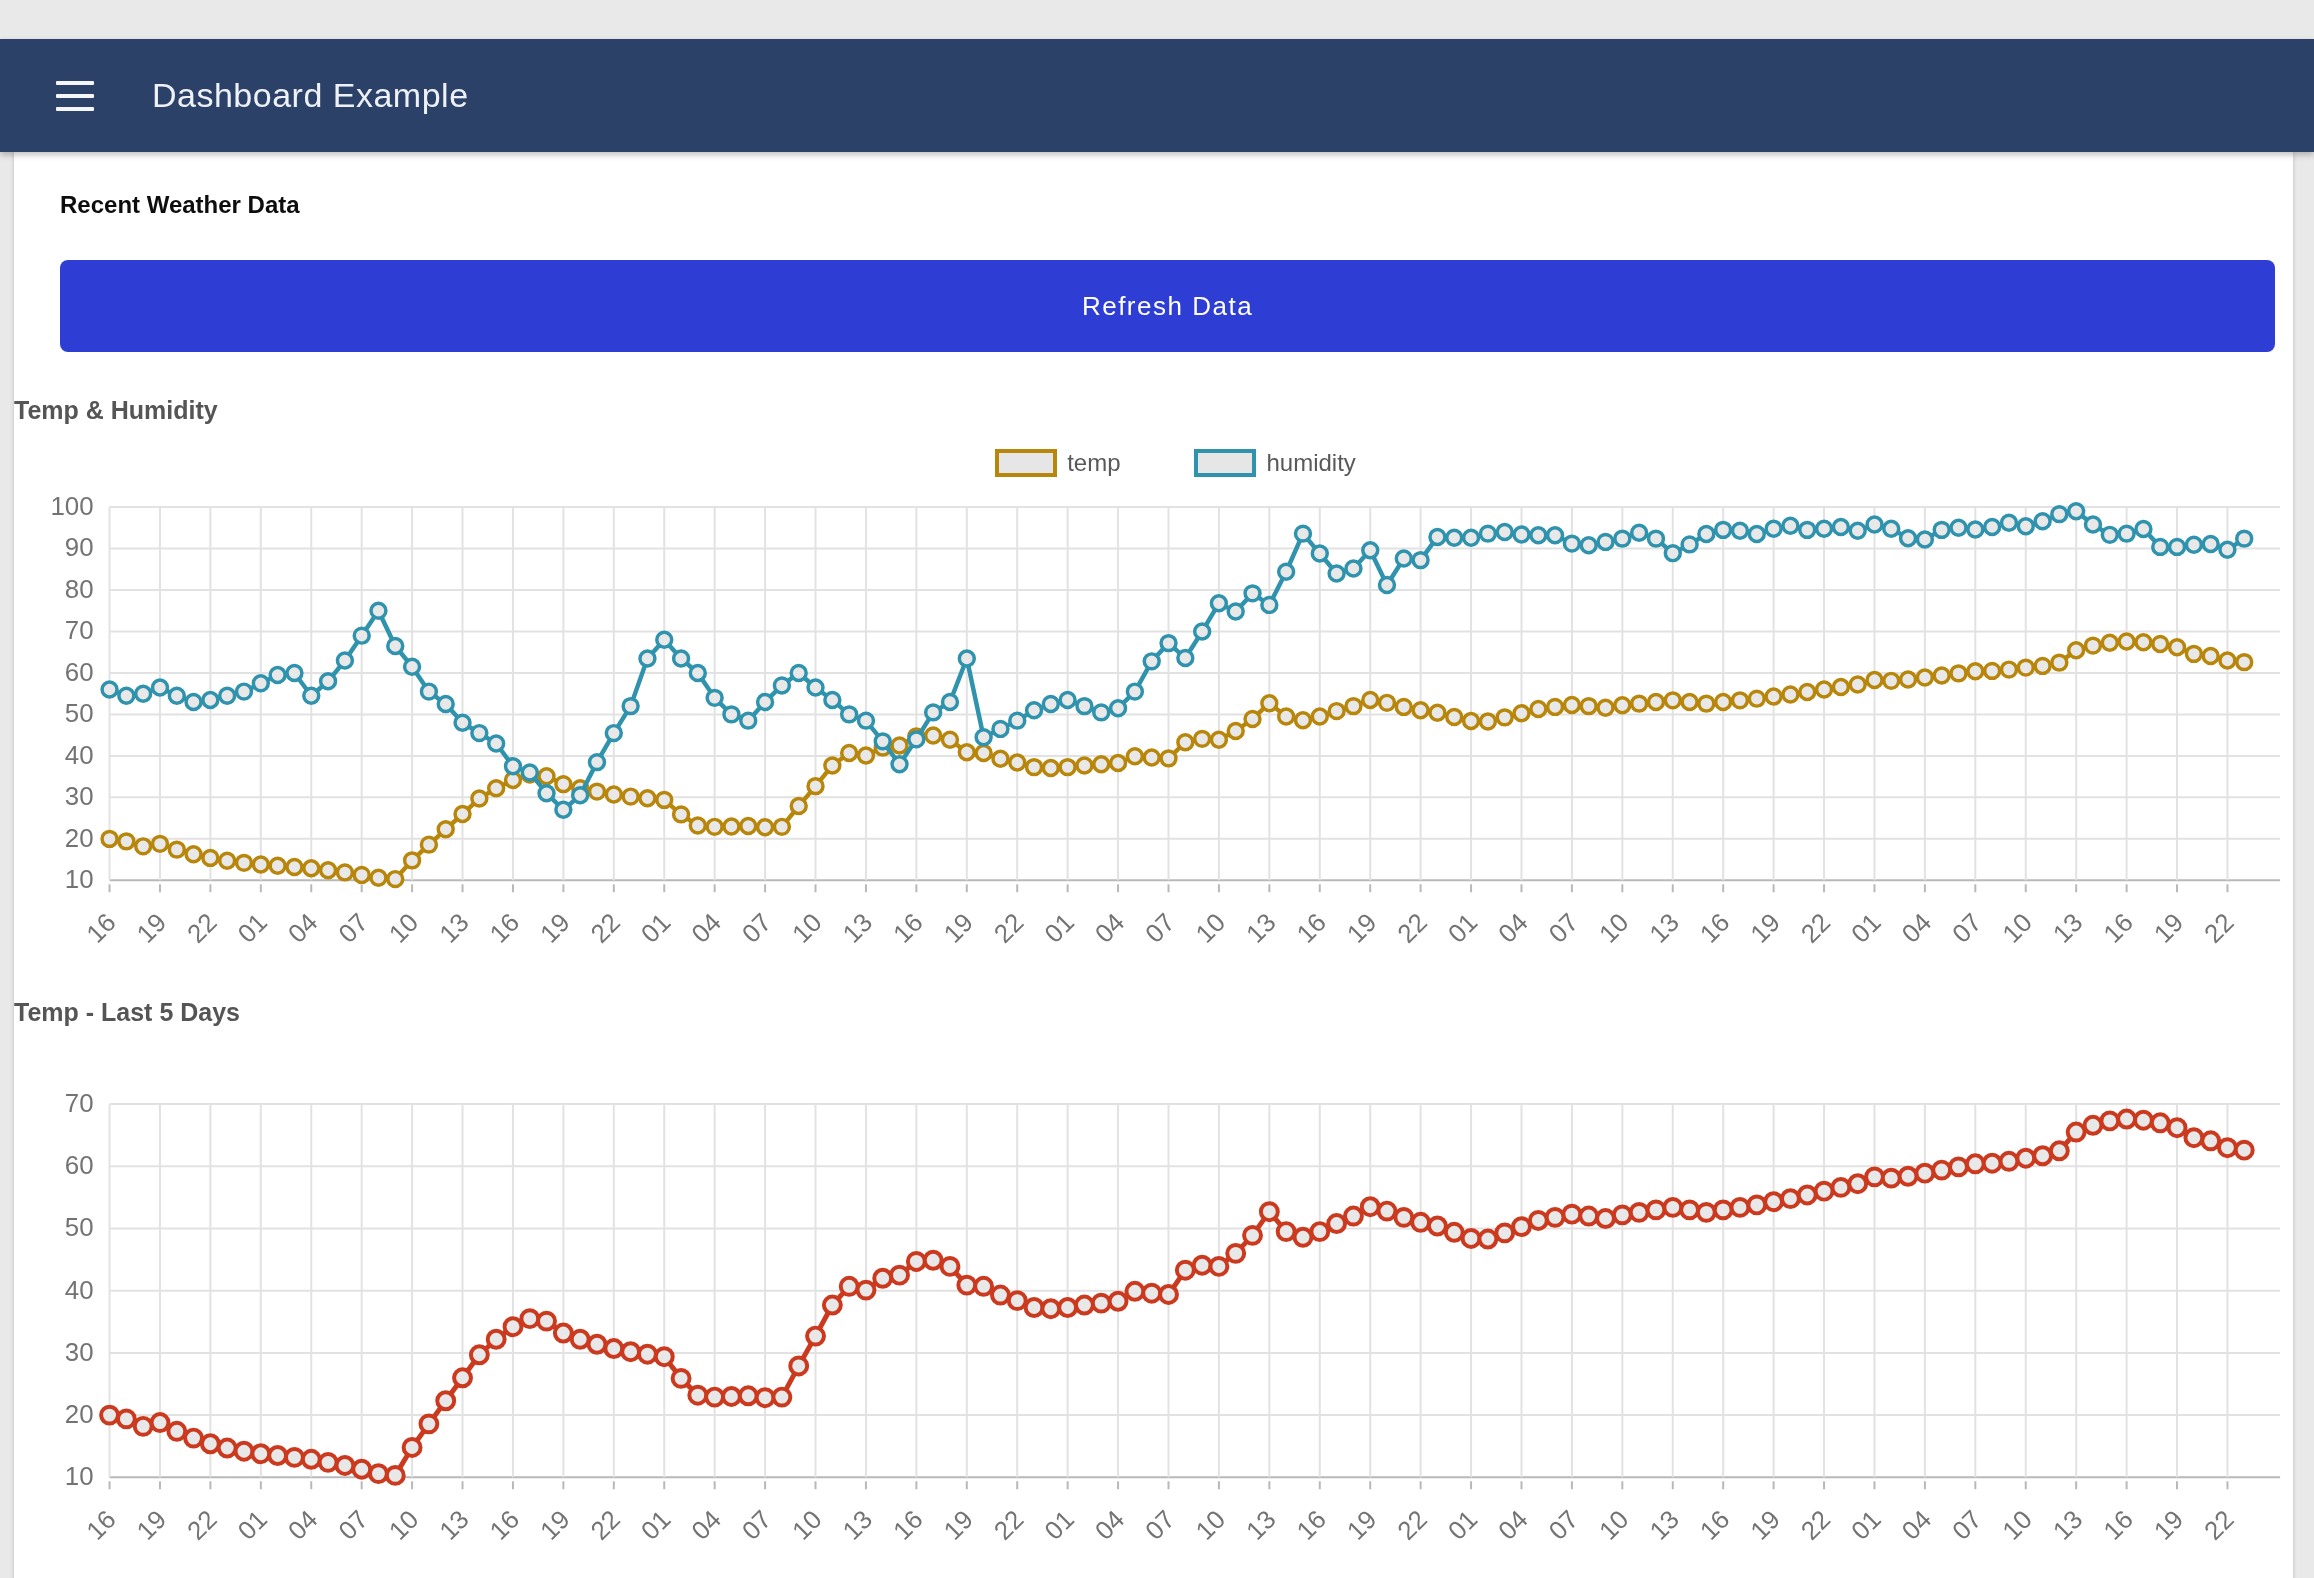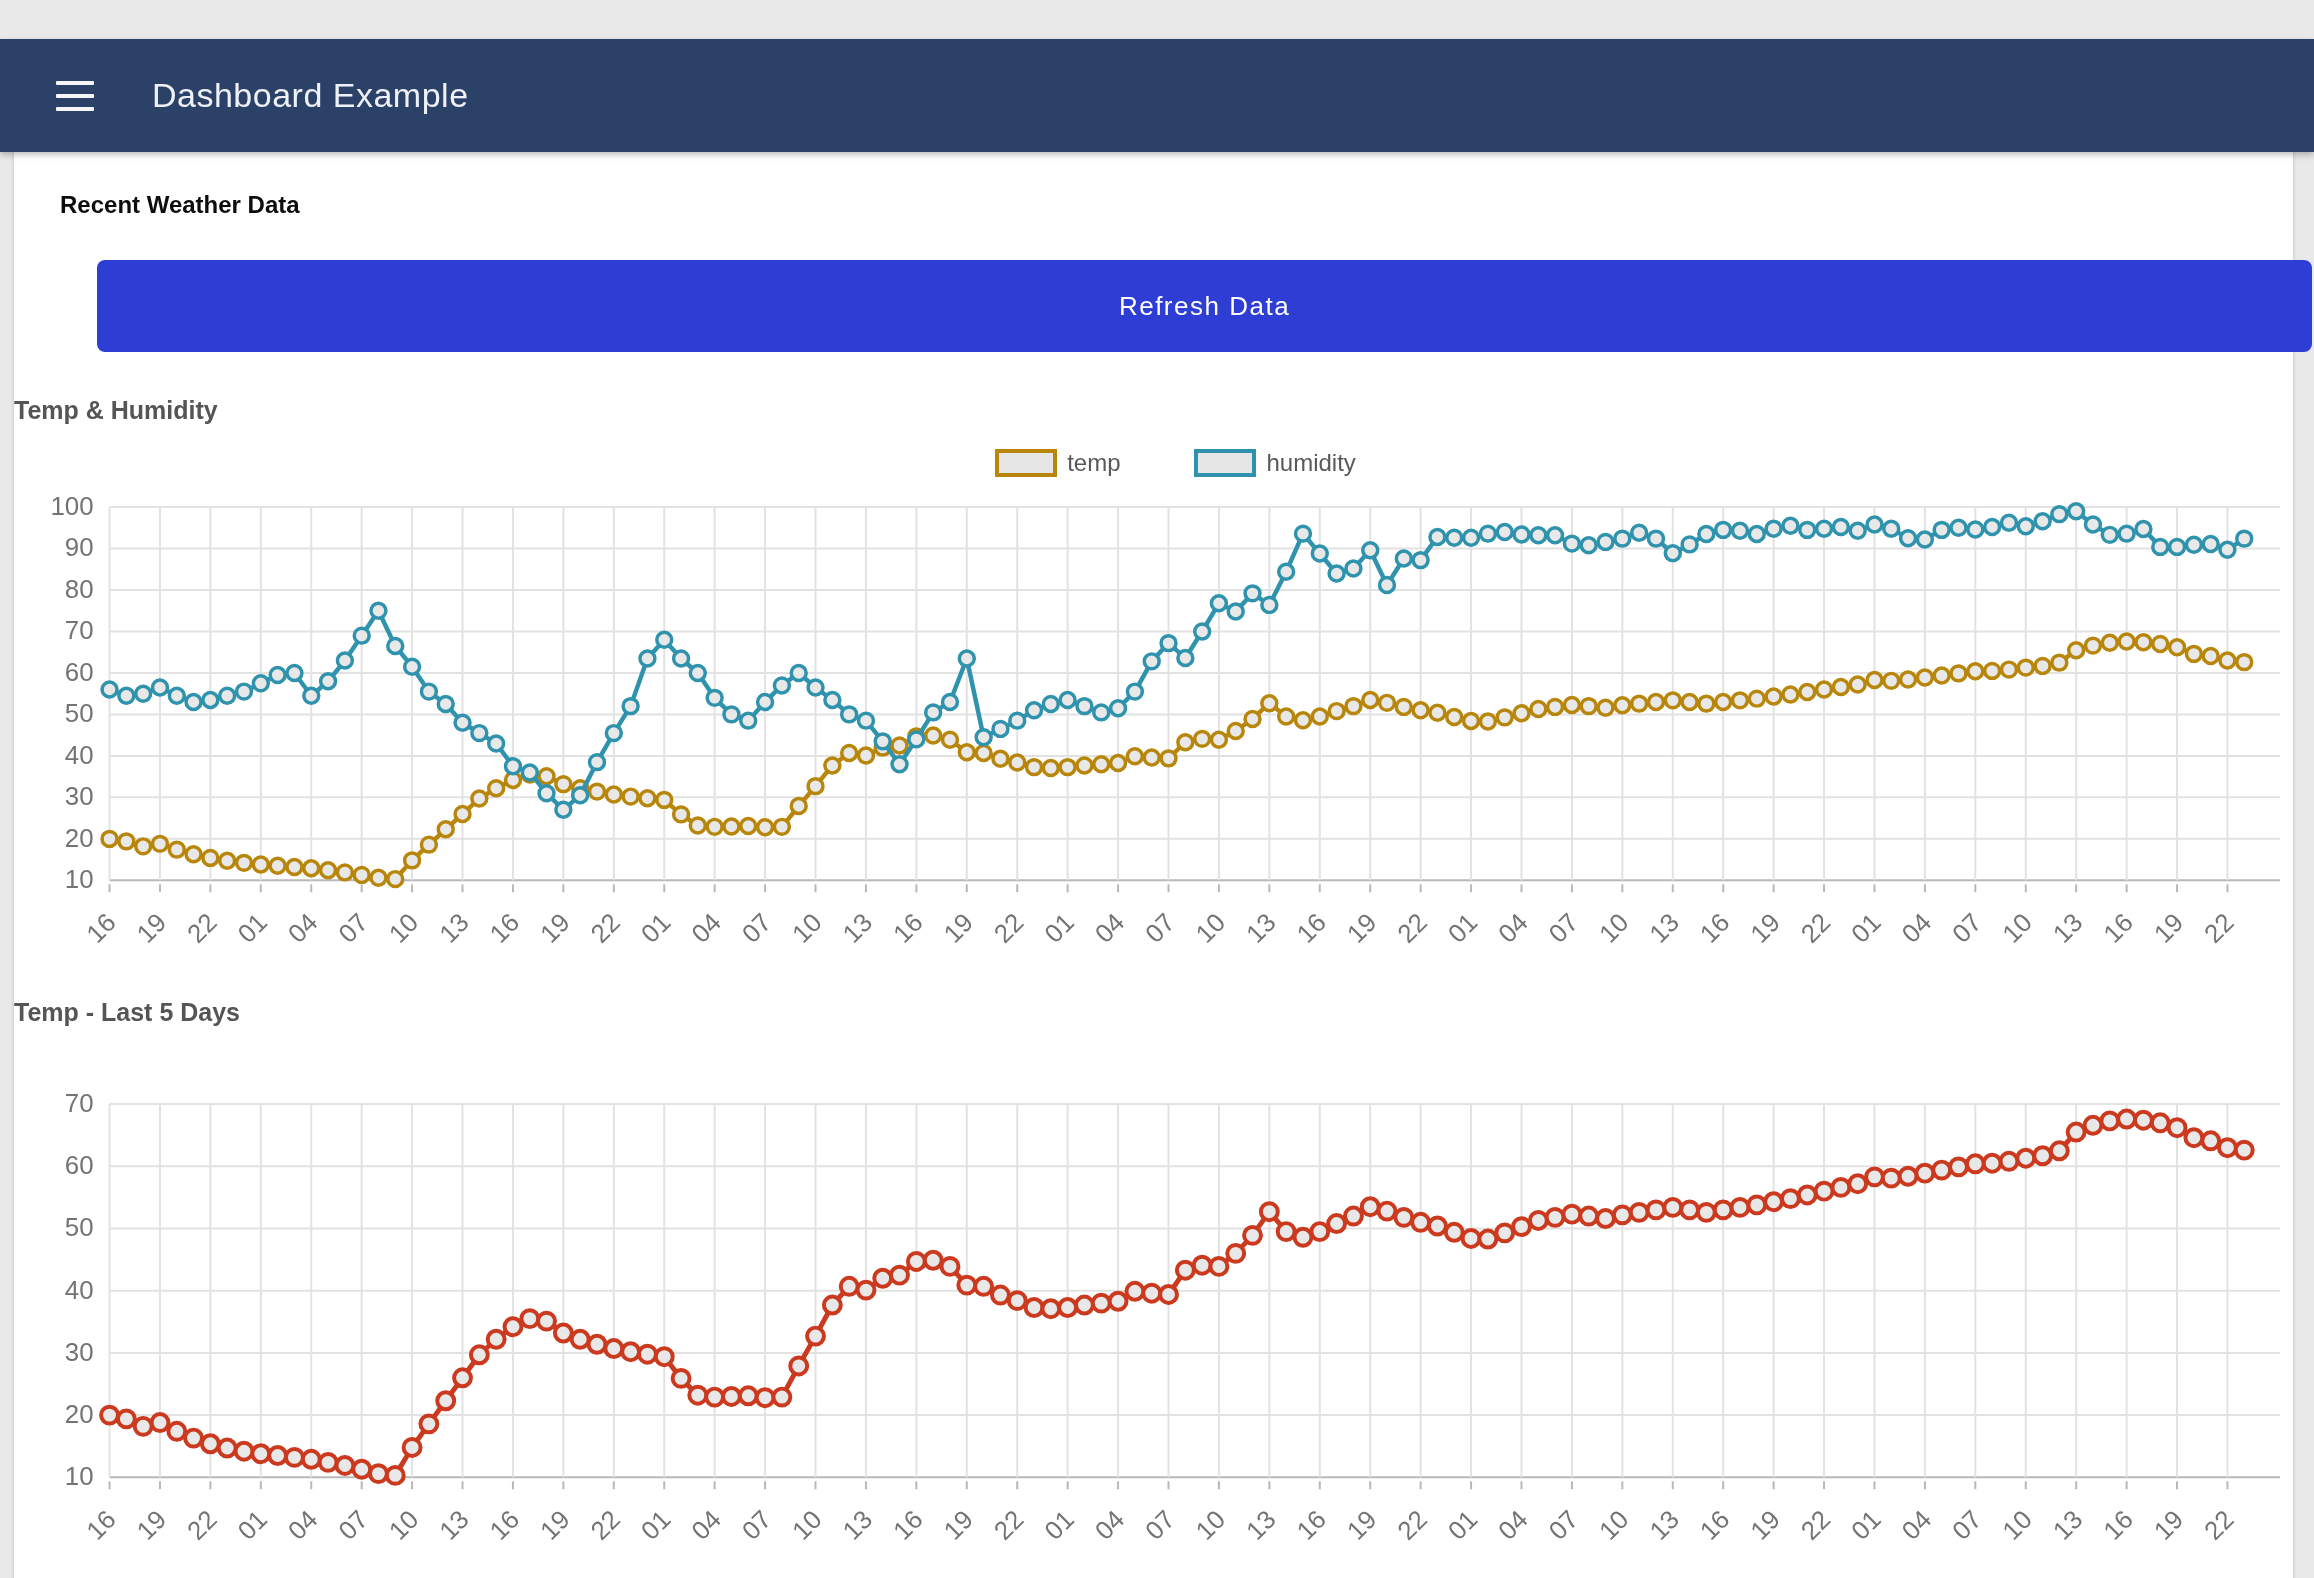--- a/index.html
+++ b/index.html
@@ -14,21 +14,21 @@
   .appbar-title { color:#eef1f7; font-size:34px; margin-left:58px; letter-spacing:0.5px; }
 
   .card { position:absolute; left:14px; top:149px; width:2279px; height:1443px;
           background:#ffffff; border-radius:4px; box-shadow:0 1px 4px rgba(0,0,0,.18); }
 
   .page-heading { position:absolute; left:46px; top:36px; font-size:24px; color:#0d0d0d;margin-top:6px; }
 
   .refresh-btn { position:absolute; left:46px; top:111px; width:2215px; height:92px;
                  border:none; border-radius:8px; color:#ffffff; font-size:26px;
                  letter-spacing:1.5px; cursor:pointer;
-                 font-family:"Liberation Sans","DejaVu Sans",sans-serif;margin-left:37px; }
+                 font-family:"Liberation Sans","DejaVu Sans",sans-serif; }
 
   .chart-title { position:absolute; left:0; width:100%; text-align:left;
                  font-size:25px; font-weight:bold; color:#555555; }
   .legend { position:absolute; left:0; width:100%; display:flex; justify-content:center;
             align-items:center; gap:30px; }
   .legend-item { display:flex; align-items:center; gap:10px; cursor:pointer;padding-left:44px; }
   .legend-swatch { width:62px; height:28px; background:#e6e6e6; border-style:solid; border-width:4px; }
   .legend-label { font-size:24px; color:#595959; }
 
   .chart-svg { position:absolute; left:0; }

